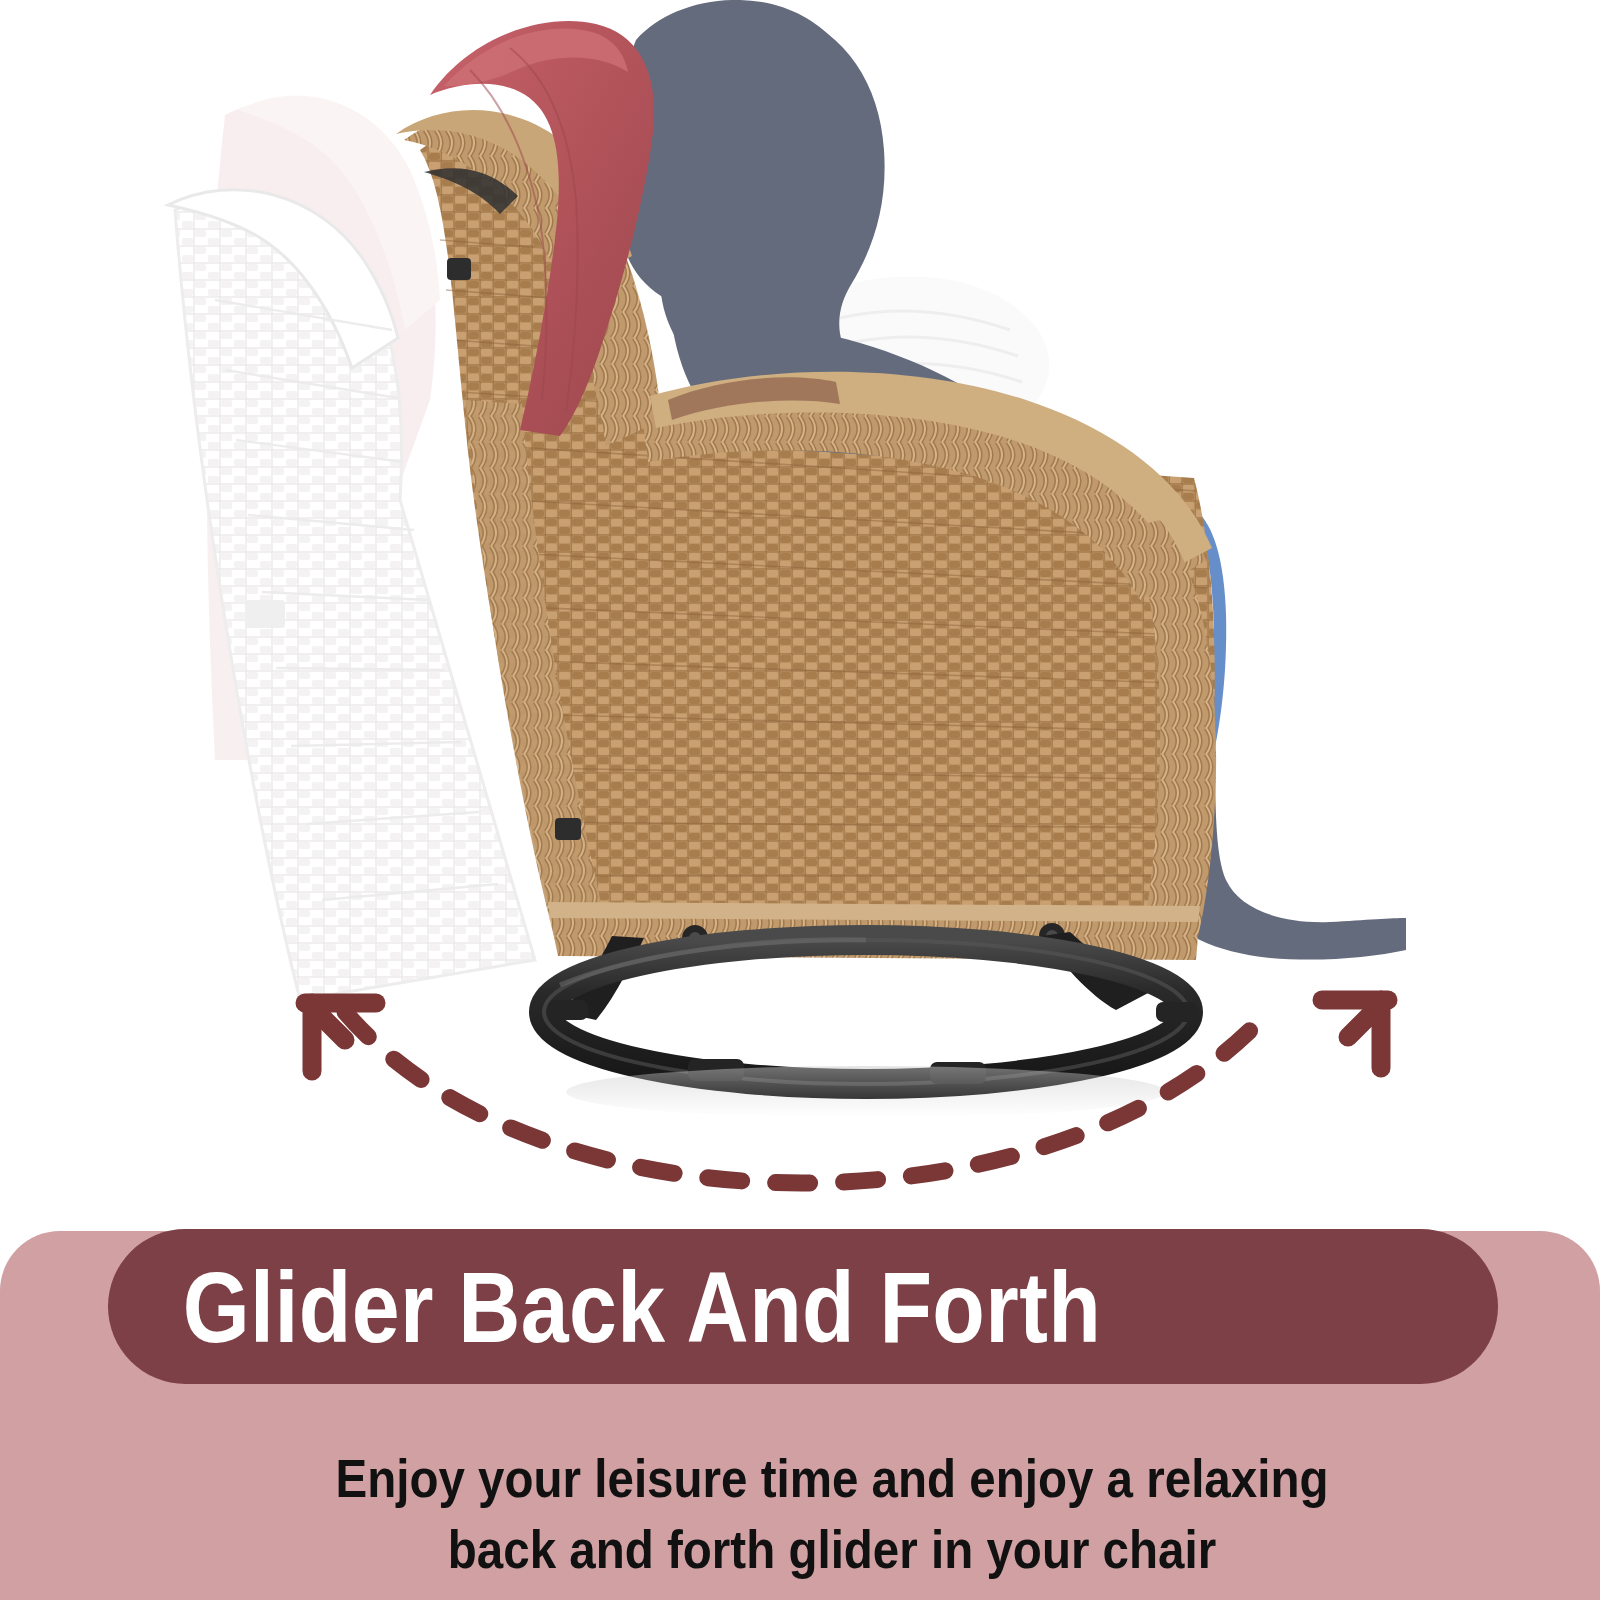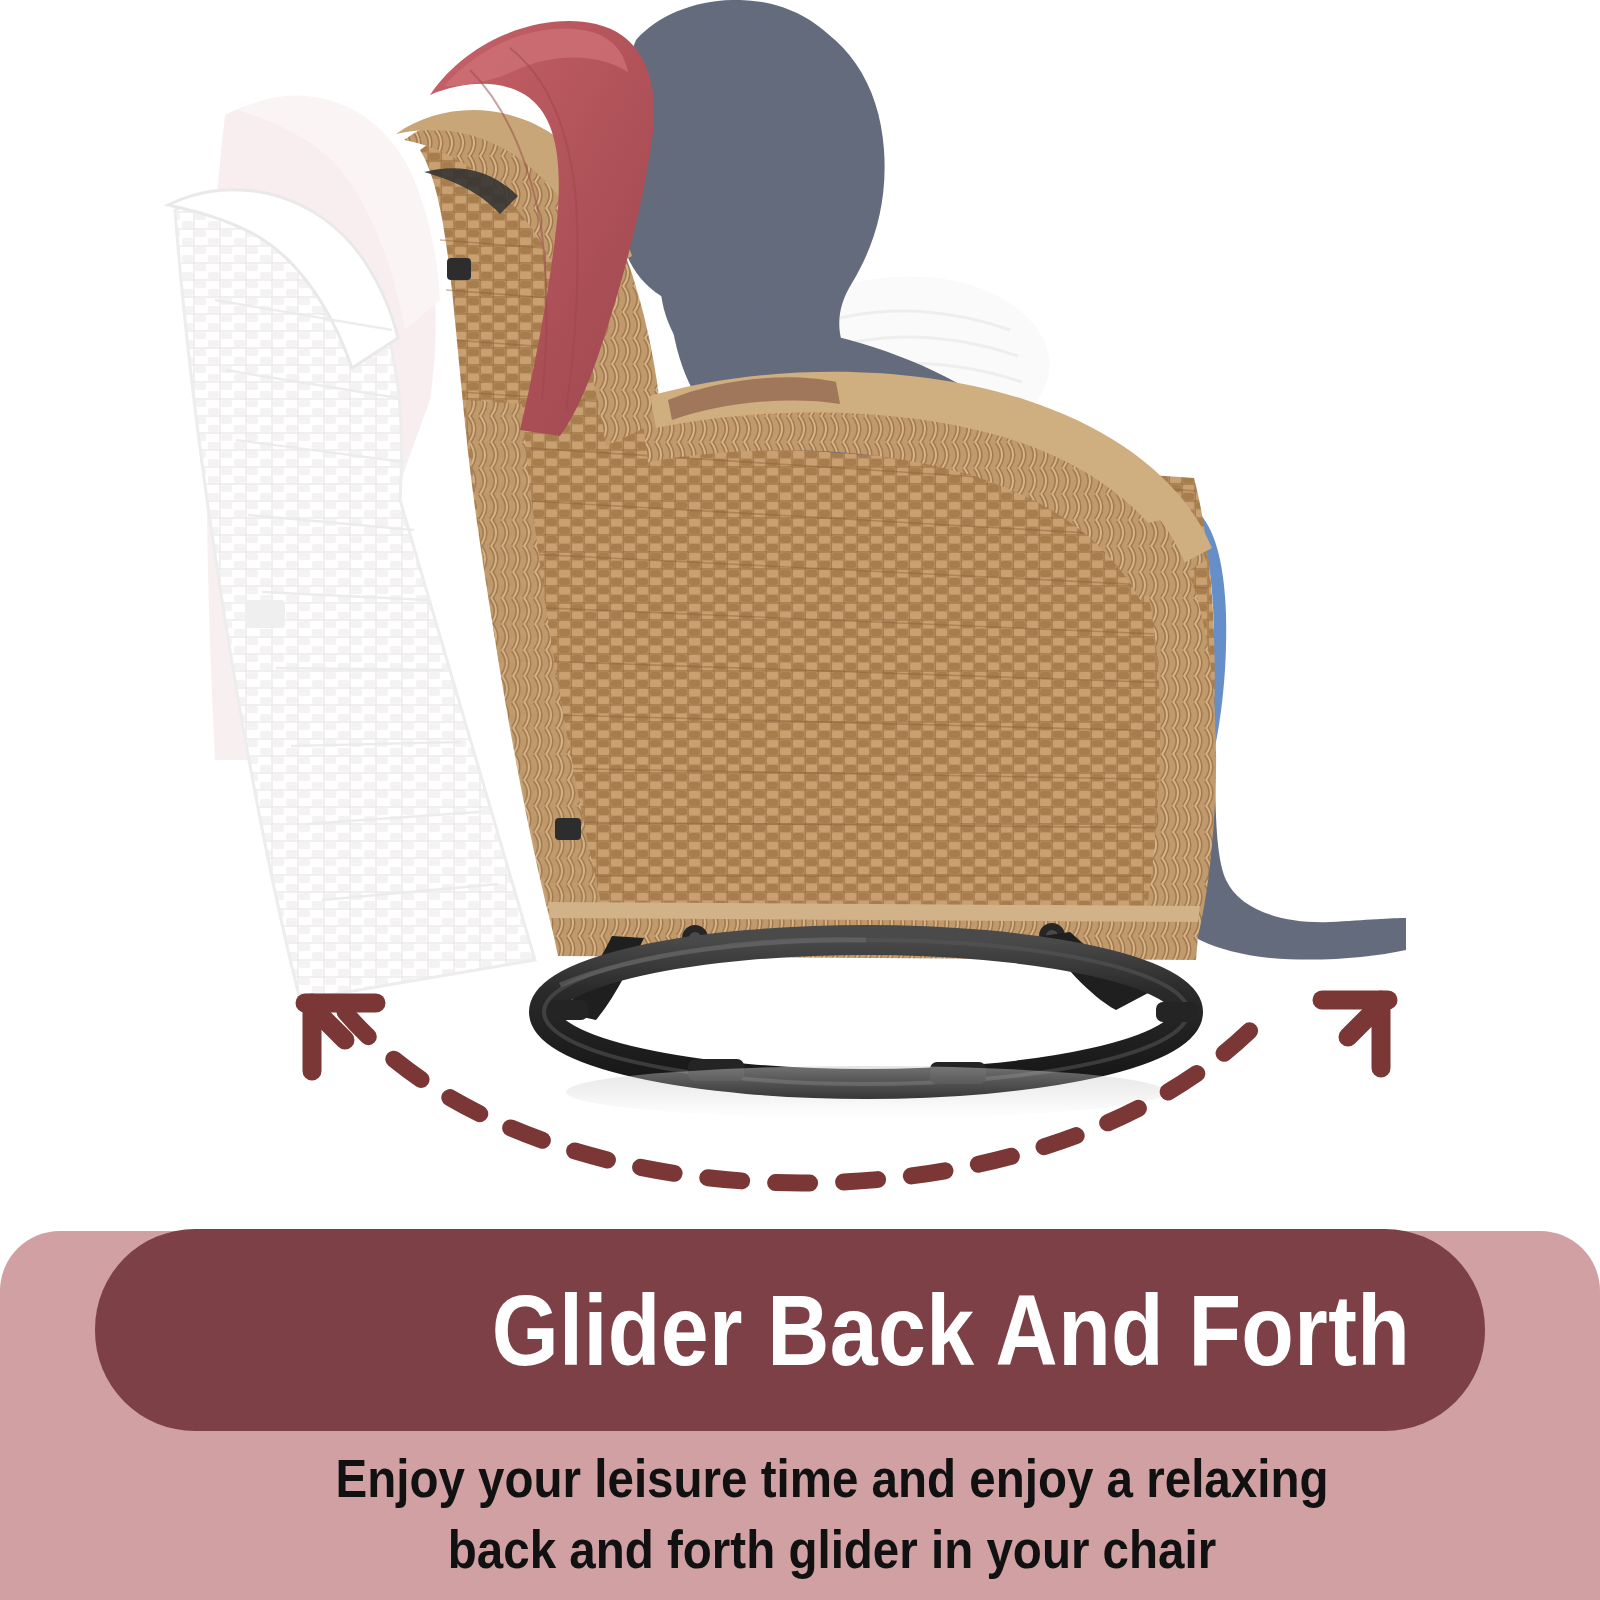--- a/index.html
+++ b/index.html
@@ -44,29 +44,29 @@
     left: 0;
     top: 1231px;
     width: 1600px;
     height: 369px;
     background: #d1a0a3;
     border-radius: 60px 60px 0 0;
     box-sizing: border-box;
   }
   #headline-pill {
     position: absolute;
-    left: 95px;
+    left: 108px;
     top: -2px;
     width: 1390px;
-    height: 202px;
+    height: 155px;
     background: #7d4046;
     border-radius: 100px;
     display: flex;
     align-items: center;
-    justify-content: flex-end;
+    justify-content: flex-start;
   }
   #headline-text {
     color: #ffffff;
     font-family: "Liberation Sans Narrow", "Liberation Sans", sans-serif;
     font-weight: bold;
     font-size: 100px;
     line-height: 1;
     letter-spacing: 0.5px;
     transform: scaleX(0.86);
     white-space: nowrap;

